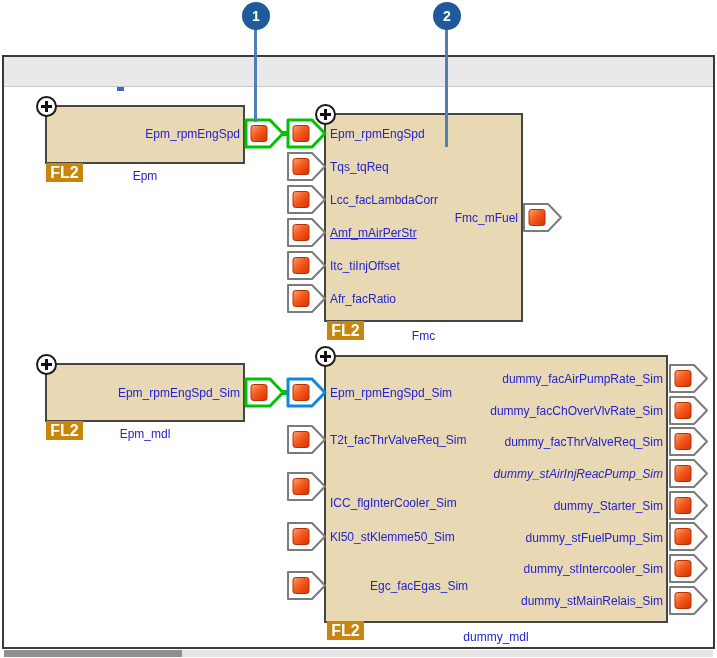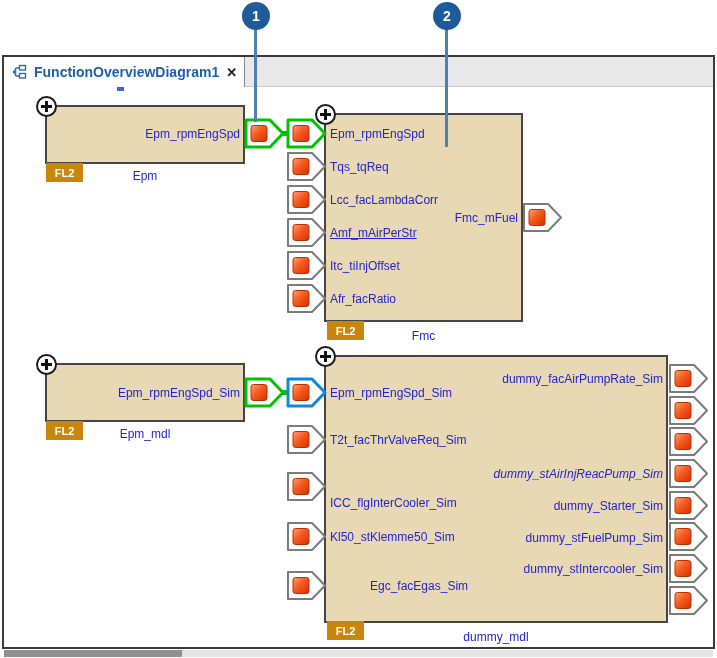--- a/index.html
+++ b/index.html
@@ -8,21 +8,21 @@
   
   .frame{position:absolute;left:2px;top:55px;width:709px;height:590px;border:2px solid #3a3a3a;background:#ffffff;}
   
   .tabstrip{position:absolute;left:4px;top:57px;width:709px;height:29px;background:#e9e9e9;border-bottom:1px solid #c9c9c9;z-index:2;}
   .tab-active{position:absolute;left:4px;top:57px;width:240px;height:30px;background:#ffffff;border-right:1px solid #8a8a8a;z-index:3;display:flex;align-items:center;}
   .tab-title{color:#1d5fae;font-weight:bold;font-size:14px;margin-left:6px;white-space:nowrap;}
   .tab-close{color:#1a1a1a;font-weight:bold;font-size:13px;margin-left:7px;cursor:default;}
   .tab-icon{margin-left:8px;flex:0 0 auto;}
   
   .block{position:absolute;background:#e8d8b4;border:2px solid #454545;box-sizing:border-box;z-index:2;}
-  .badge{position:absolute;width:37px;height:19px;background:#c8860d;color:#ffffff;font-weight:bold;font-size:11px;
+  .badge{position:absolute;width:37px;height:19px;background:#c8860d;color:#ffffff;font-weight:bold;font-size:16px;
          display:flex;align-items:center;justify-content:center;z-index:7;}
   .blk-name{position:absolute;color:#2323cf;font-size:12px;text-align:center;z-index:6;}
   .plabel{position:absolute;color:#2323cf;font-size:12px;line-height:16px;white-space:nowrap;z-index:6;}
   .pright{text-align:right;}
   
   .port{position:absolute;overflow:visible;z-index:5;}
   .gray{stroke:#7b7b7b;stroke-width:2;}
   .green{stroke:#00c300;stroke-width:3;}
   .blue{stroke:#0e87e3;stroke-width:3;}
   .link{position:absolute;height:5px;background:#00c300;z-index:3;}
@@ -53,30 +53,20 @@
       </linearGradient>
       <g id="portShape">
         <path d="M2 2 H26 L39 15.5 L26 29 H2 Z" fill="#ffffff" stroke-linejoin="round"></path>
         <rect x="7" y="7.5" width="16" height="16" rx="2.5" fill="url(#pg)" stroke="#b83000" stroke-width="1"></rect>
       </g>
     </defs>
   </svg>
 
   <div class="frame"></div>
   <div class="tabstrip"></div>
-  <div class="tab-active">
-    <svg class="tab-icon" width="16" height="16" viewBox="0 0 16 16">
-      <path d="M3.5 4 V12 M3.5 4 H7 M3.5 12 H7" fill="none" stroke="#2d6da8" stroke-width="1.6"></path>
-      <rect x="7.5" y="1.5" width="6" height="4.5" fill="#ffffff" stroke="#2d6da8" stroke-width="1.4"></rect>
-      <rect x="7.5" y="9.5" width="6" height="4.5" fill="#ffffff" stroke="#2d6da8" stroke-width="1.4"></rect>
-      <rect x="1" y="6.5" width="3" height="3" fill="#2d6da8"></rect>
-    </svg>
-    <span class="tab-title">FunctionOverviewDiagram1</span>
-    <span class="tab-close">✕</span>
-  </div>
 
   <div class="marker-dot"></div>
 
   <div class="block" style="left:45px;top:105px;width:200px;height:59px;"></div>
   <div class="plus" style="left:36px;top:96px;">
       <span class="ph"></span>
       <span class="pv"></span>
     </div>
   <div class="plabel pright" style="right:477px;top:126px;">Epm_rpmEngSpd</div>
   <div class="badge" style="left:46px;top:163px;">FL2</div>
@@ -163,24 +153,27 @@
       <use href="#portShape"></use>
     </svg>
   <svg class="port gray" style="left:286px;top:521px;" width="41" height="31">
       <use href="#portShape"></use>
     </svg>
   <svg class="port gray" style="left:286px;top:570px;" width="41" height="31">
       <use href="#portShape"></use>
     </svg>
 
   <div class="plabel pright" style="right:54px;top:371px;">dummy_facAirPumpRate_Sim</div>
+  <div class="plabel pright" style="right:54px;top:403px;">dummy_facChOverVlvRate_Sim</div>
+  <div class="plabel pright" style="right:54px;top:434px;">dummy_facThrValveReq_Sim</div>
   <div class="plabel pright" style="right:54px;top:466px;font-style:italic;">dummy_stAirInjReacPump_Sim</div>
   <div class="plabel pright" style="right:54px;top:498px;">dummy_Starter_Sim</div>
   <div class="plabel pright" style="right:54px;top:530px;">dummy_stFuelPump_Sim</div>
   <div class="plabel pright" style="right:54px;top:561px;">dummy_stIntercooler_Sim</div>
+  <div class="plabel pright" style="right:54px;top:593px;">dummy_stMainRelais_Sim</div>
 
   <svg class="port gray" style="left:668px;top:363px;" width="41" height="31">
       <use href="#portShape"></use>
     </svg>
   <svg class="port gray" style="left:668px;top:395px;" width="41" height="31">
       <use href="#portShape"></use>
     </svg>
   <svg class="port gray" style="left:668px;top:426px;" width="41" height="31">
       <use href="#portShape"></use>
     </svg>

